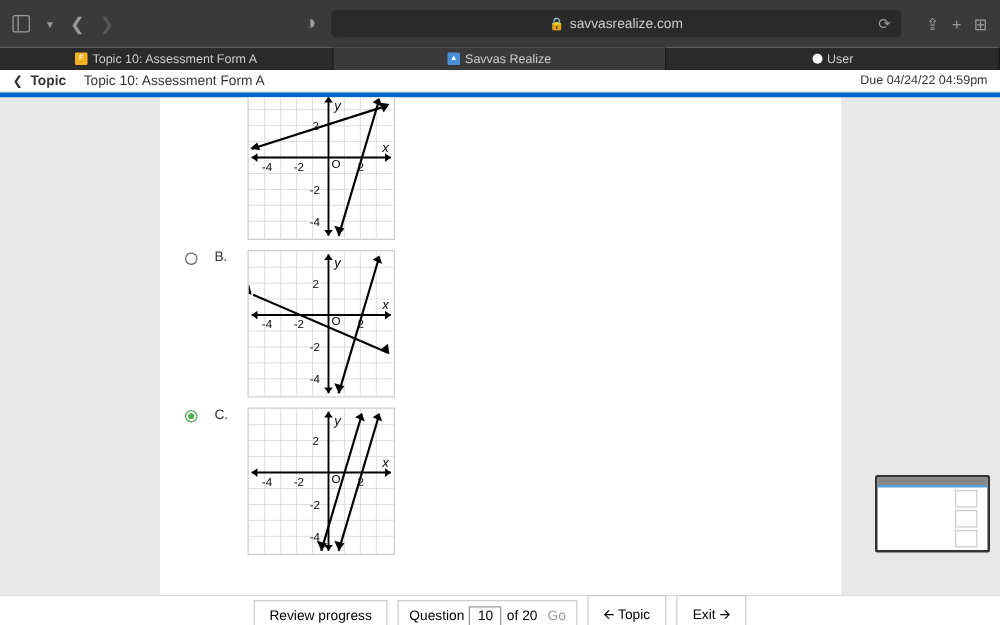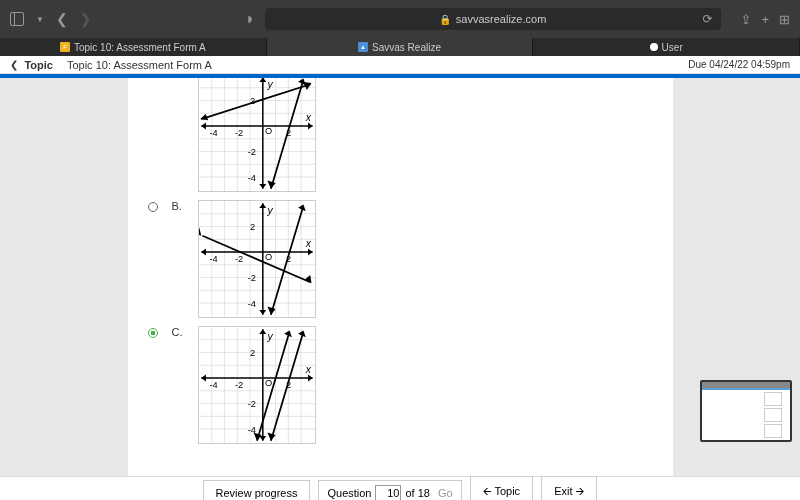--- a/index.html
+++ b/index.html
@@ -38,21 +38,21 @@
     .answer-option { display: flex; gap: 10px; margin-bottom: 8px; }
     .radio-col { width: 14px; display: flex; align-items: flex-start; padding-top: 2px; }
     .radio-btn { width: 10px; height: 10px; border: 1px solid #666; border-radius: 50%; display: inline-block; }
     .radio-btn.selected { border-color: #4caf50; background: radial-gradient(circle, #4caf50 40%, white 45%); }
     .option-label { font-size: 11px; color: #333; width: 16px; }
     .graph-box { width: 118px; height: 118px; border: 1px solid #ccc; background: white; position: relative; }
     
     .footer-bar { height: 32px; background: white; border-top: 1px solid #ddd; display: flex; align-items: center; justify-content: center; gap: 8px; font-size: 11px; }
     .ft-btn { border: 1px solid #ccc; padding: 6px 12px; background: white; cursor: pointer; font-size: 11px; }
     .question-group { display: flex; align-items: center; gap: 4px; border: 1px solid #ccc; padding: 4px 8px; }
-    .q-input { width: 26px; border: 1px solid #999; text-align: right; font-size: 11px; padding: 1px; }
+    .q-input { width: 26px; border: 1px solid #999; text-align: center; font-size: 11px; padding: 1px; }
     .go-btn { color: #999; font-size: 11px; margin-left: 4px; text-align: right; }
     
     .minimap { position: absolute; right: 8px; bottom: 34px; width: 92px; height: 62px; background: white; border: 2px solid #333; border-radius: 2px; }
     .minimap-inner { width: 100%; height: 100%; position: relative; }
     .minimap-header { height: 6px; background: #888; }
     .minimap-blue { height: 2px; background: #5a9fd8; }
     .minimap-content { position: absolute; top: 10px; right: 6px; width: 20px; }
     .minimap-graph { width: 18px; height: 14px; border: 0.5px solid #ccc; margin-bottom: 2px; }
     
     svg.graph-svg { width: 100%; height: 100%; display: block; }
@@ -269,18 +269,18 @@
       </div>
     </div>
   </div>
 </div>
 
 <div class="footer-bar">
   <button class="ft-btn">Review progress</button>
   <div class="question-group">
     <span>Question</span>
     <input class="q-input" value="10" style="">
-    <span>of 18</span>
+    <span>of 20</span>
     <span class="go-btn">Go</span>
   </div>
   <button class="ft-btn">🡨 <span>Topic</span></button>
   <button class="ft-btn"><span>Exit</span> 🡪</button>
 </div>
 
 </body></html>

